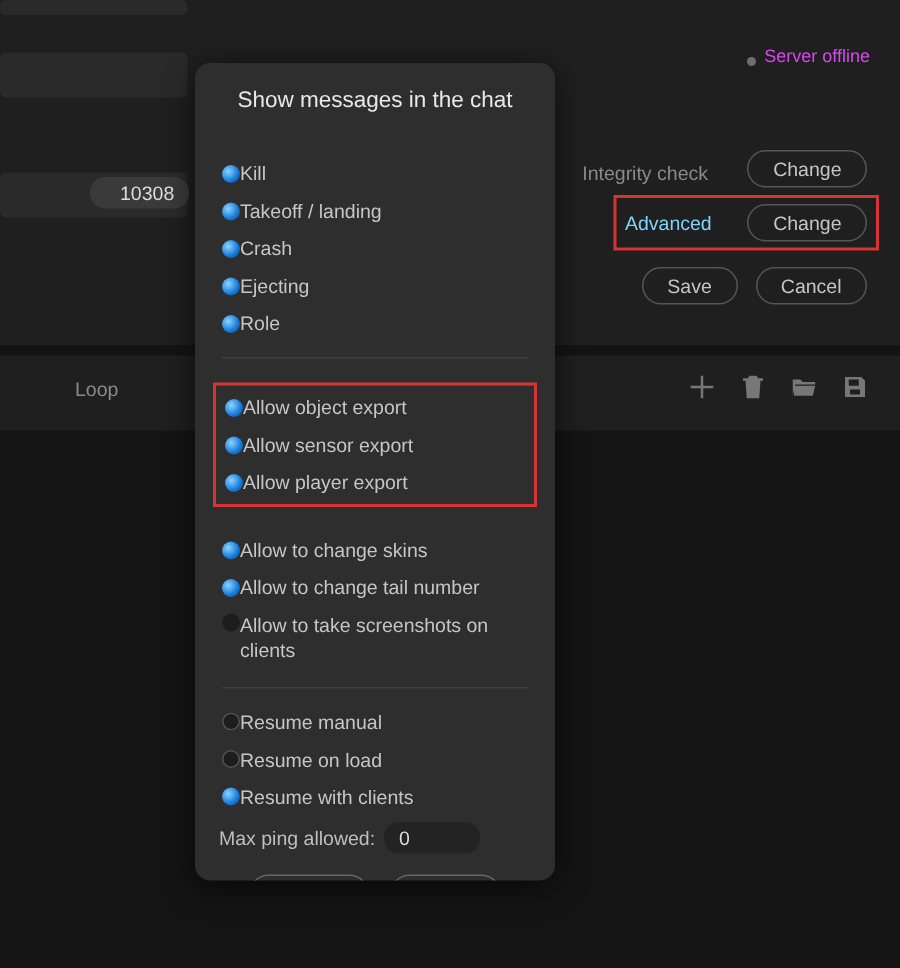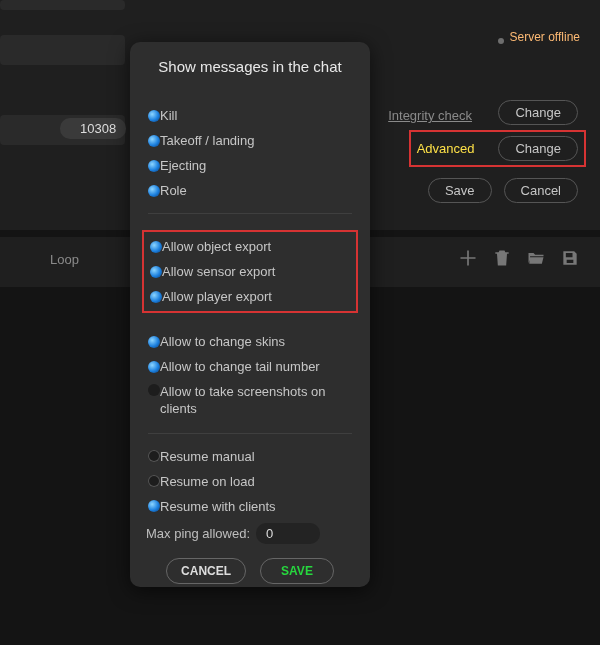--- a/index.html
+++ b/index.html
@@ -27,47 +27,47 @@
   .dark-block2 {
     position: absolute; left: 0; top: 35px; width: 125px; height: 30px;
     background: #2a2a2a; border-radius: 4px;
   }
   .dark-block3 {
     position: absolute; left: 0; top: 115px; width: 125px; height: 30px;
     background: #2a2a2a; border-radius: 4px;
   }
   .server-offline {
     position: absolute; right: 20px; top: 30px;
-    font-size: 12px; color: #fdba74;
+    font-size: 12px; color: #d946ef;
     display: flex; align-items: flex-end; gap: 6px;
   }
   .server-offline::before {
     content: ''; width: 6px; height: 6px; border-radius: 50%;
     background: #6e6e6e;
   }
   .port-field {
     position: absolute; left: 60px; top: 118px;
     background: #3a3a3a; color: #ddd;
     border-radius: 10px; padding: 3px 10px 3px 20px;
     font-size: 13px;
   }
-  .label-ic { position: absolute; right: 128px; top: 108px; font-size: 13px; color: #8a8a8a; text-decoration: underline; }
+  .label-ic { position: absolute; right: 128px; top: 108px; font-size: 13px; color: #8a8a8a; }
   .pill-btn {
     background: transparent; color: #c6c6c6;
     border: 1px solid #555; border-radius: 14px;
     padding: 4px 16px; font-size: 13px; cursor: pointer;
   }
   .change1 { position: absolute; right: 22px; top: 100px; }
   .adv-row {
     position: absolute; right: 14px; top: 130px;
     border: 2px solid #d63333;
     padding: 4px 6px;
     display: flex; align-items: center; gap: 24px;
   }
-  .adv-label { font-size: 13px; color: #fde047; }
+  .adv-label { font-size: 13px; color: #7dd3fc; }
   .save-cancel {
     position: absolute; right: 22px; top: 178px;
     display: flex; gap: 12px;
   }
   .loop-label {
     position: absolute; left: 50px; top: 252px; font-size: 13px; color: #8a8a8a;
   }
   .toolbar-icons {
     position: absolute; right: 20px; top: 248px;
     display: flex; gap: 14px; align-items: center;
@@ -186,20 +186,24 @@
 <div class="modal">
   <div class="modal-title">Show messages in the chat</div>
 
   <div class="opt-row">
     <span class="chk on"></span>
     <span>Kill</span>
   </div>
   <div class="opt-row">
     <span class="chk on"></span>
     <span>Takeoff / landing</span>
+  </div>
+  <div class="opt-row">
+    <span class="chk on"></span>
+    <span>Crash</span>
   </div>
   <div class="opt-row">
     <span class="chk on"></span>
     <span>Ejecting</span>
   </div>
   <div class="opt-row">
     <span class="chk on"></span>
     <span>Role</span>
   </div>
 

